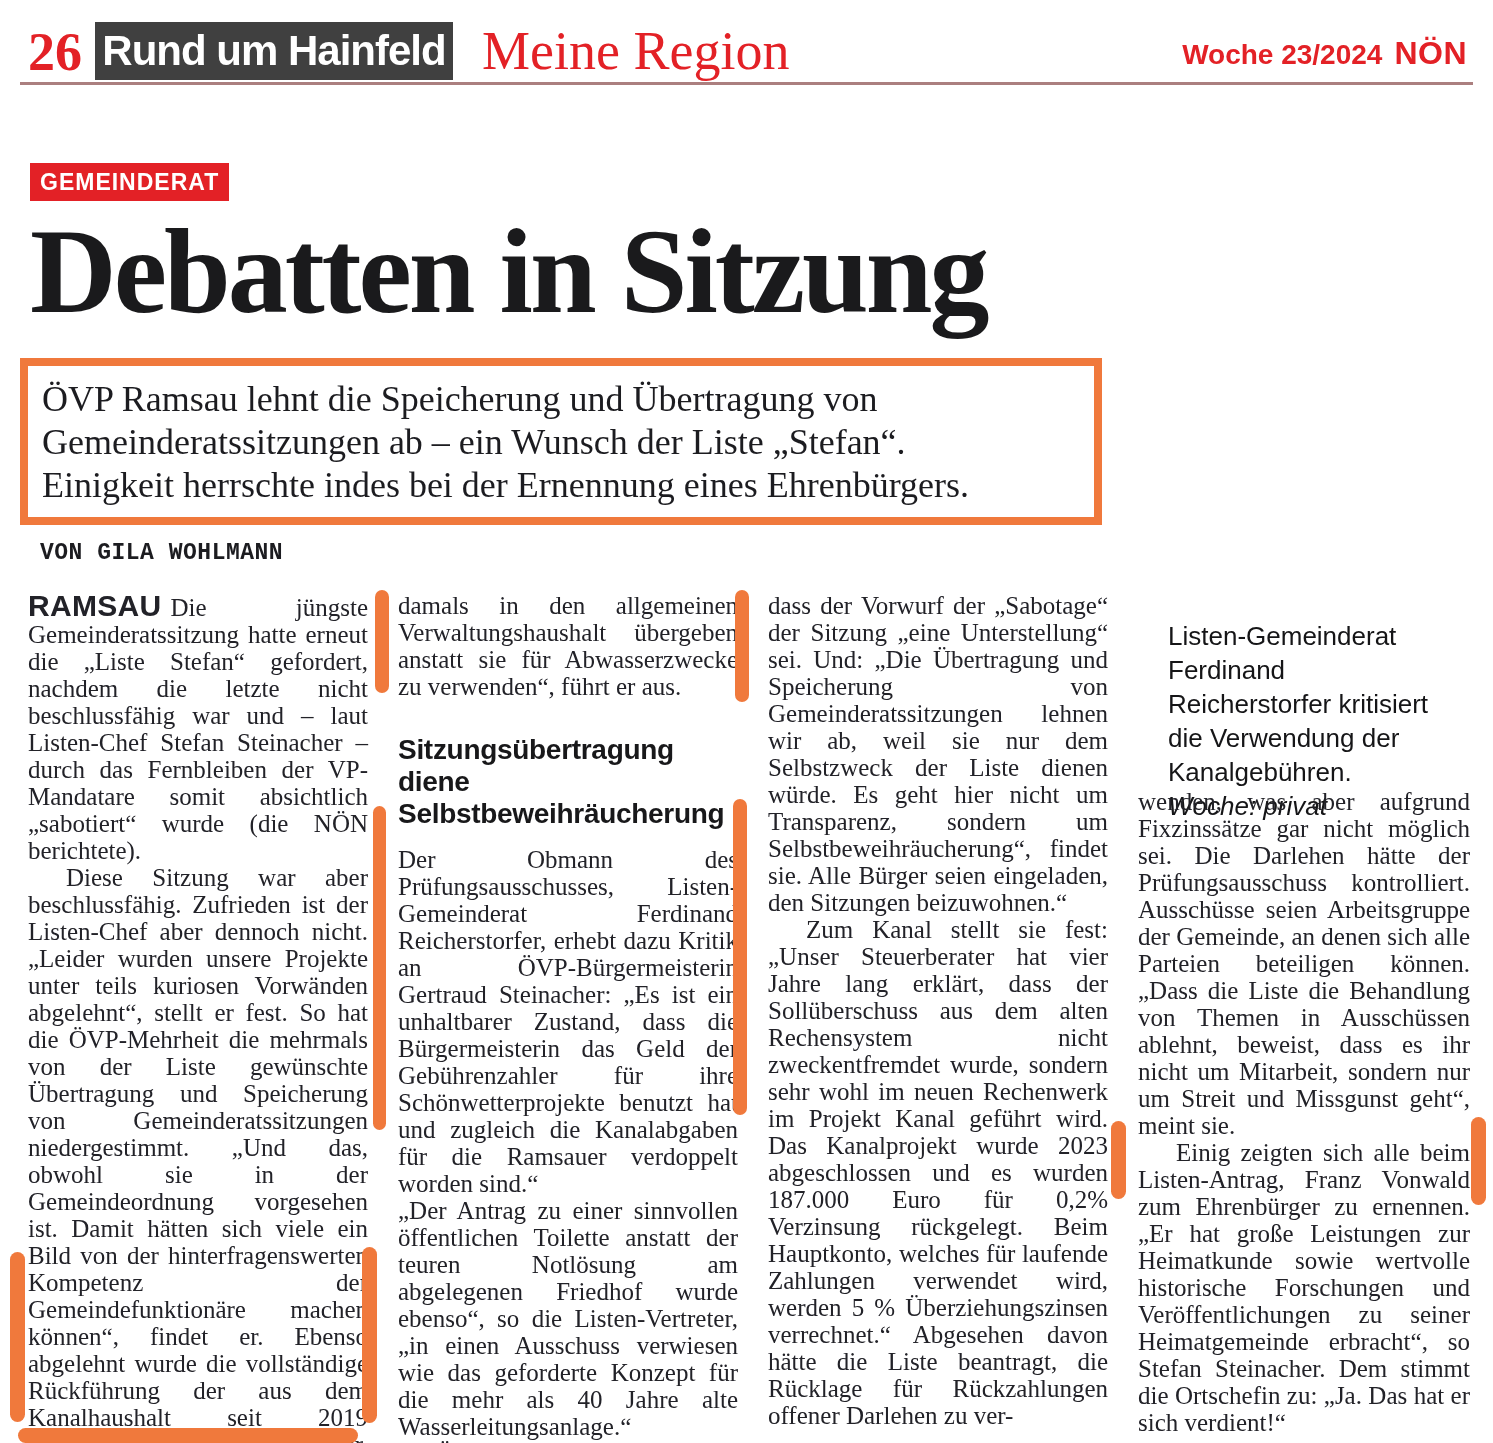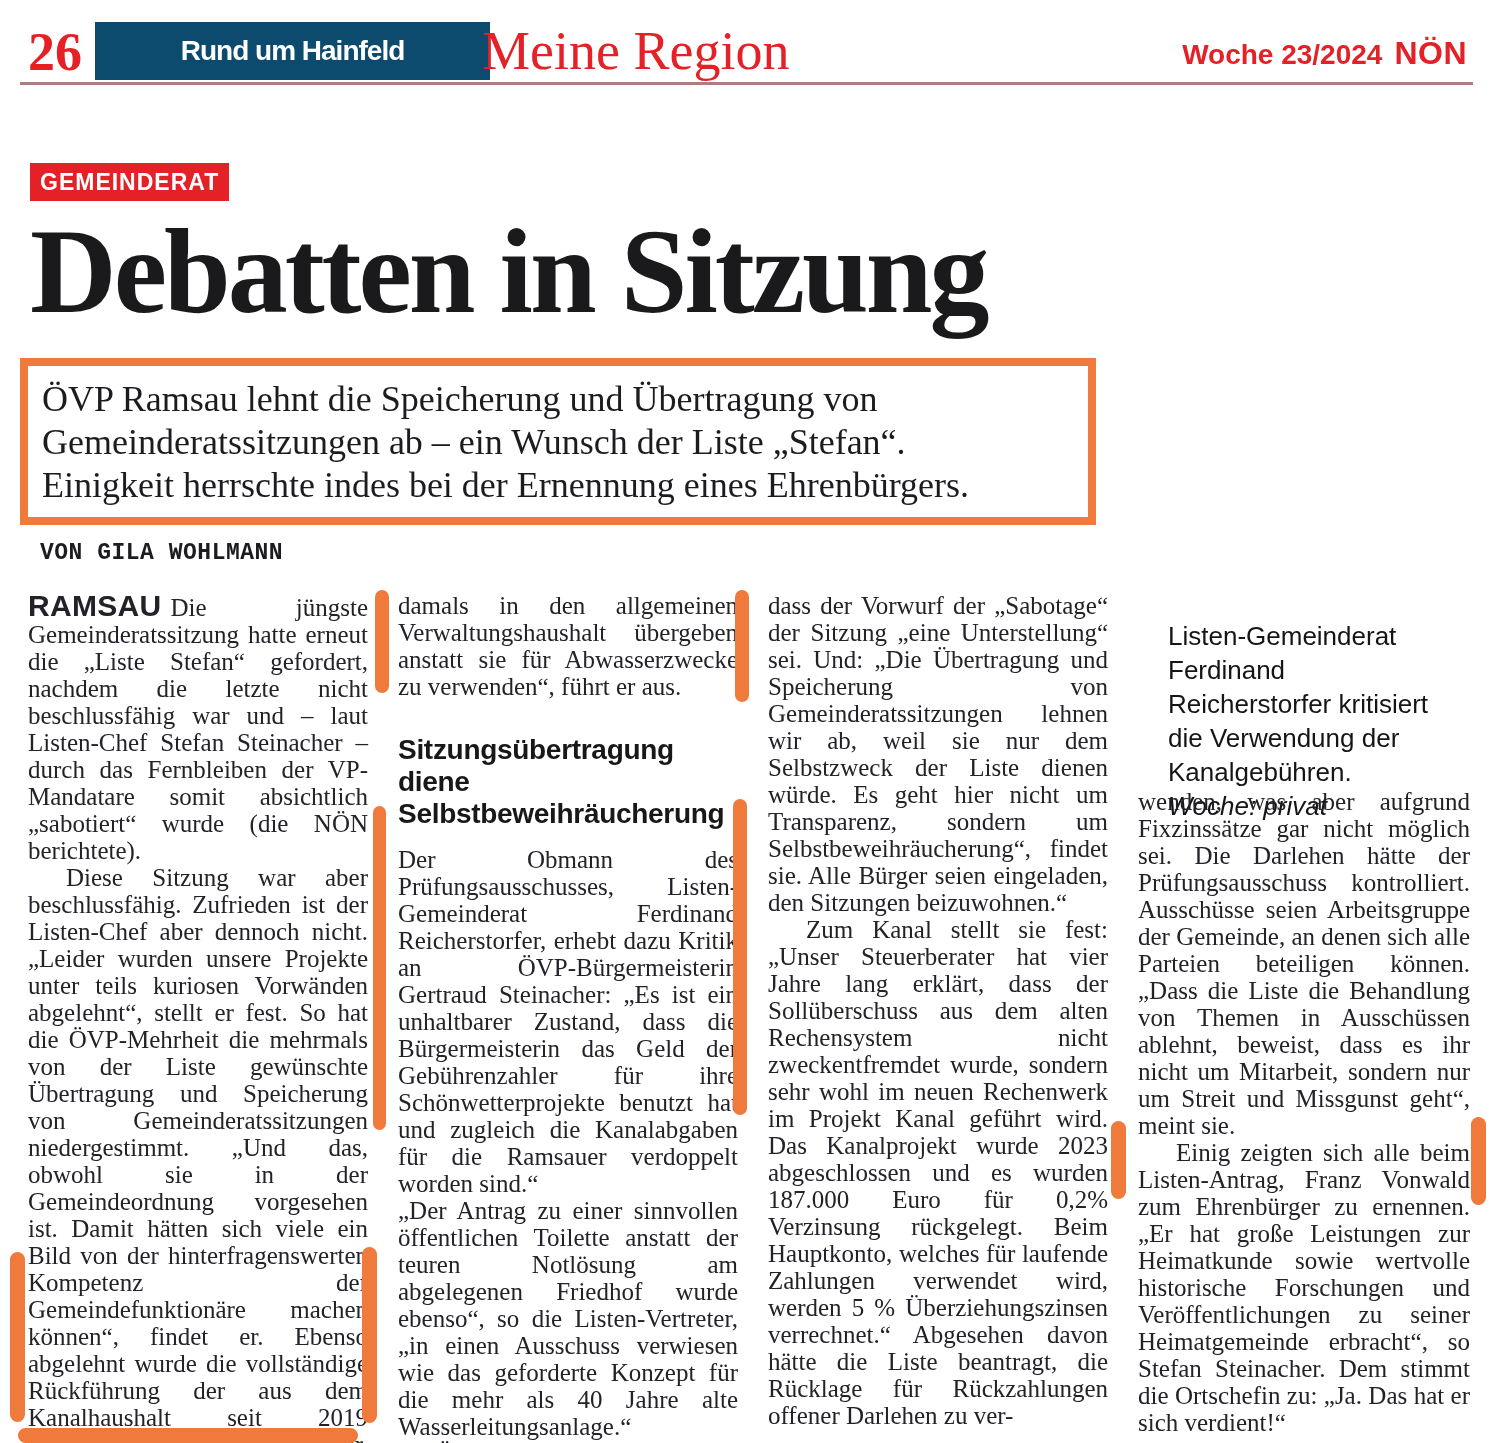--- a/index.html
+++ b/index.html
@@ -2,40 +2,40 @@
 <html><head>
 <meta charset="utf-8">
 <style>
   html,body{margin:0;padding:0;background:#ffffff;}
   .page{position:relative;width:1493px;height:1443px;background:#ffffff;overflow:hidden;
         font-family:"Liberation Serif",serif;color:#212129;}
 
   
   .page-number{position:absolute;left:28px;top:24px;font-size:54px;font-weight:bold;color:#e32126;
                font-family:"Liberation Serif",serif;line-height:56px;}
-  .section-badge{position:absolute;left:95px;top:22px;width:395px;height:58px;background:#0c4a6e;
+  .section-badge{position:absolute;left:95px;top:22px;width:358px;height:58px;background:#404040;
                  color:#ffffff;font-family:"Liberation Sans",sans-serif;font-weight:bold;
-                 font-size:28px;line-height:58px;text-align:center;letter-spacing:-1px;}
+                 font-size:42px;line-height:58px;text-align:center;letter-spacing:-1px;}
   .region-title{position:absolute;left:482px;top:22px;font-size:54px;color:#e32126;line-height:58px;
                 font-family:"Liberation Serif",serif;}
   .issue-info{position:absolute;right:26px;top:36px;font-family:"Liberation Sans",sans-serif;
               color:#e32126;font-size:28px;font-weight:600;line-height:34px;}
   .issue-info .brand{font-size:32px;font-weight:800;margin-left:12px;letter-spacing:0.5px;}
   .header-rule{position:absolute;left:20px;top:82px;width:1453px;height:3px;background:#ab7f7f;}
 
   
   .kicker-badge{position:absolute;left:30px;top:163px;background:#e32126;color:#ffffff;
                 font-family:"Liberation Sans",sans-serif;font-weight:bold;font-size:23px;
                 padding:5px 10px;letter-spacing:1px;line-height:28px;}
   .headline{position:absolute;left:30px;top:212px;width:1100px;font-size:120px;line-height:120px;
             font-weight:bold;letter-spacing:-3px;color:#1a1a1c;font-family:"Liberation Serif",serif;}
 
   
   .lead-box{position:absolute;left:20px;top:358px;width:1028px;border:8px solid #f0793c;
-            padding:12px 18px 10px 14px;}
+            padding:12px 24px 10px 14px;}
   .lead-line{font-size:36px;line-height:43px;color:#1c1c20;white-space:nowrap;}
 
   
   .byline{position:absolute;left:40px;top:540px;font-family:Liberation Mono, monospace;
           font-weight:bold;font-size:23px;letter-spacing:0.5px;color:#1c1c20;}
 
   
   .col{position:absolute;top:592px;width:340px;font-size:25px;line-height:27px;
        text-align:justify;color:#222228;}
   .col p{margin:0;}

